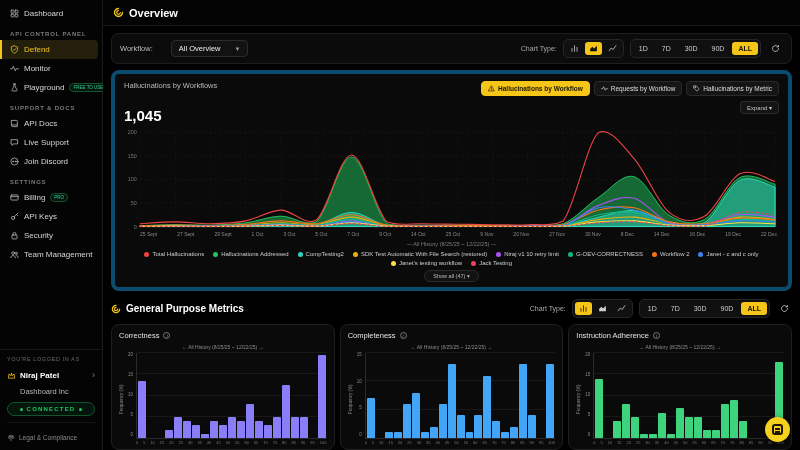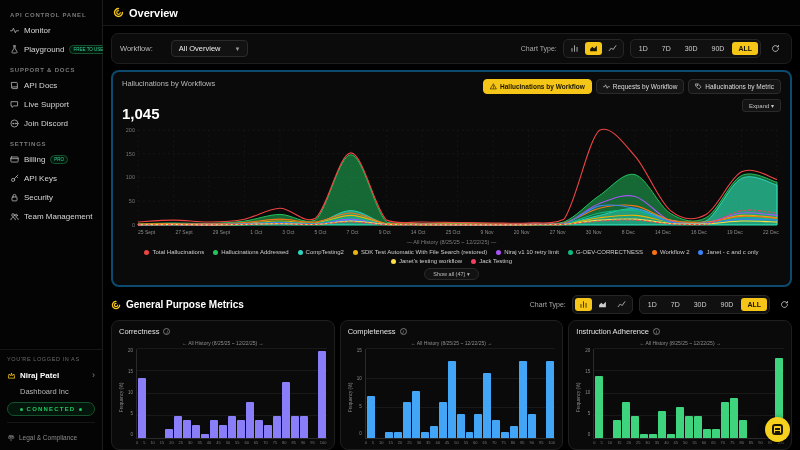--- a/index.html
+++ b/index.html
@@ -72,21 +72,21 @@
     justify-content:center; color:#cfcfcf; cursor:pointer; background:transparent; border:none; }
   .icbtn .ic { width:9px; height:9px; }
   .icbtn.active { background:#f5c518; color:#1a1500; }
   .trbtn { font-size:7px; color:#cfcfcf; background:transparent; border:none; border-radius:3px;
     padding:3px 6px; cursor:pointer; }
   .trbtn.active { background:#f5c518; color:#1a1500; font-weight:bold; }
   .refresh { width:16px; height:14px; display:flex; align-items:center; justify-content:center;
     color:#cfcfcf; background:transparent; border:none; cursor:pointer; }
   .refresh .ic { width:9px; height:9px; }
 
-  .card { margin:6px 8px 0; background:#0a0a0a; border:2px solid #0c4a6e; border-radius:8px;
+  .card { margin:6px 8px 0; background:#0a0a0a; border:4px solid #0c4a6e; border-radius:8px;
     padding:7px 9px 5px; }
   .hhead { display:flex; justify-content:space-between; align-items:flex-start; }
   .htitle-sm { font-size:7.5px; color:#b9b9b9; }
   .htotal { font-size:15px; font-weight:bold; color:#fff; margin-top:17px; }
   .hright { display:flex; flex-direction:column; align-items:flex-end; gap:5px; }
   .tabs { display:flex; gap:4px; }
   .tab { display:flex; align-items:center; gap:3px; font-size:6.5px; color:#ddd;
     background:#151515; border:1px solid #2b2b2b; border-radius:4px; padding:3px 6px; cursor:pointer; }
   .tab .ic { width:7px; height:7px; }
   .tab.active { background:#f5c518; border-color:#f5c518; color:#1a1500; font-weight:bold; }
@@ -143,21 +143,37 @@
   .ic { flex:none; }
 </style>
 </head>
 <body>
 
 <div class="app">
 
   <aside>
 
     <nav id="nav">
+        <div class="nitem">
+          <svg class="ic " style="" viewBox="0 0 16 16" fill="none" stroke="currentColor" stroke-width="1.4" stroke-linecap="round" stroke-linejoin="round">
+            <rect x="2" y="2" width="5" height="5" rx="1"></rect>
+            <rect x="9" y="2" width="5" height="5" rx="1"></rect>
+            <rect x="2" y="9" width="5" height="5" rx="1"></rect>
+            <rect x="9" y="9" width="5" height="5" rx="1"></rect>
+          </svg>
+          <span class="nlabel">Dashboard</span>
+        </div>
         <div class="ntitle">API CONTROL PANEL</div>
+        <div class="nitem active">
+          <svg class="ic " style="" viewBox="0 0 16 16" fill="none" stroke="currentColor" stroke-width="1.4" stroke-linecap="round" stroke-linejoin="round">
+            <path d="M8 1.5l5.5 2.3v3.7c0 3.6-2.5 5.9-5.5 7.1-3-1.2-5.5-3.5-5.5-7.1V3.8z"></path>
+            <path d="M5.8 8l1.6 1.6 2.9-3.2"></path>
+          </svg>
+          <span class="nlabel">Defend</span>
+        </div>
         <div class="nitem">
           <svg class="ic " style="" viewBox="0 0 16 16" fill="none" stroke="currentColor" stroke-width="1.4" stroke-linecap="round" stroke-linejoin="round">
             <path d="M1 8.5h3L6 4l3.5 8L11 8.5h4"></path>
           </svg>
           <span class="nlabel">Monitor</span>
         </div>
         <div class="nitem">
           <svg class="ic " style="" viewBox="0 0 16 16" fill="none" stroke="currentColor" stroke-width="1.4" stroke-linecap="round" stroke-linejoin="round">
             <path d="M6.5 1.5h3M7 1.5v4.5l-3.4 6a1.4 1.4 0 0 0 1.2 2.2h6.4a1.4 1.4 0 0 0 1.2-2.2L9 6V1.5"></path>
           </svg>

